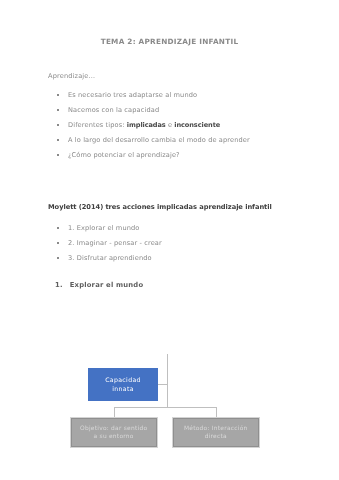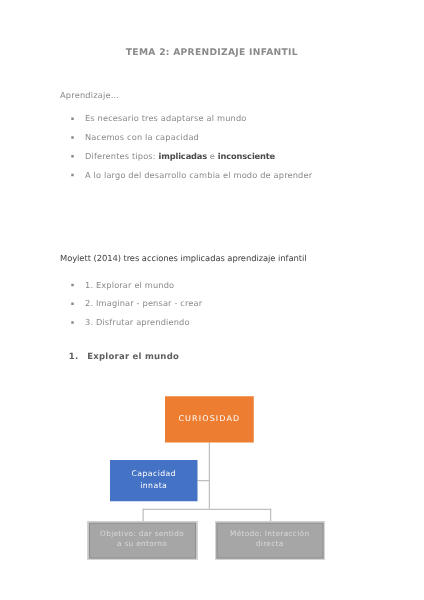--- a/index.html
+++ b/index.html
@@ -78,21 +78,21 @@
     color: #4a4a4a;
     font-weight: 700;
     letter-spacing: -0.1px;
   }
 
   .section-head {
     position: absolute;
     left: 48px;
     top: 203px;
     font-size: 6.7px;
-    font-weight: 400;
+    font-weight: 700;
     color: #3f3f3f;
     letter-spacing: -0.05px;
     white-space: nowrap;
   }
 
   .numbered-head {
     position: absolute;
     left: 55px;
     top: 281px;
     font-size: 6.8px;
@@ -190,20 +190,21 @@
 
   <div class="doc-title">TEMA 2: APRENDIZAJE INFANTIL</div>
 
   <div class="lead">Aprendizaje…</div>
 
   <ul class="bullet-list first">
     <li>Es necesario tres adaptarse al mundo</li>
     <li>Nacemos con la capacidad</li>
     <li><span>Diferentes tipos:</span> <b>implicadas</b> <span>e</span> <b>inconsciente</b></li>
     <li>A lo largo del desarrollo cambia el modo de aprender</li>
+    <li>¿Cómo potenciar el aprendizaje?</li>
   </ul>
 
   <div class="section-head">Moylett (2014) tres acciones implicadas aprendizaje infantil</div>
 
   <ul class="bullet-list second">
     <li>1. Explorar el mundo</li>
     <li>2. Imaginar - pensar - crear</li>
     <li>3. Disfrutar aprendiendo</li>
   </ul>
 
@@ -212,23 +213,20 @@
   </div>
 
   <div class="diagram">
 
     <div class="conn conn-v-main"></div>
     <div class="conn conn-h-blue"></div>
     <div class="conn conn-h-split"></div>
     <div class="conn conn-v-left"></div>
     <div class="conn conn-v-right"></div>
 
-    <div class="node node-curiosidad">
-      <span class="node-text">CURIOSIDAD</span>
-    </div>
 
     <div class="node node-capacidad">
       <span class="node-text"><span>Capacidad</span><br><span>innata</span></span>
     </div>
 
     <div class="node node-gray node-objetivo">
       <span class="node-text"><span>Objetivo: dar sentido</span><br><span>a su entorno</span></span>
     </div>
 
     <div class="node node-gray node-metodo">

